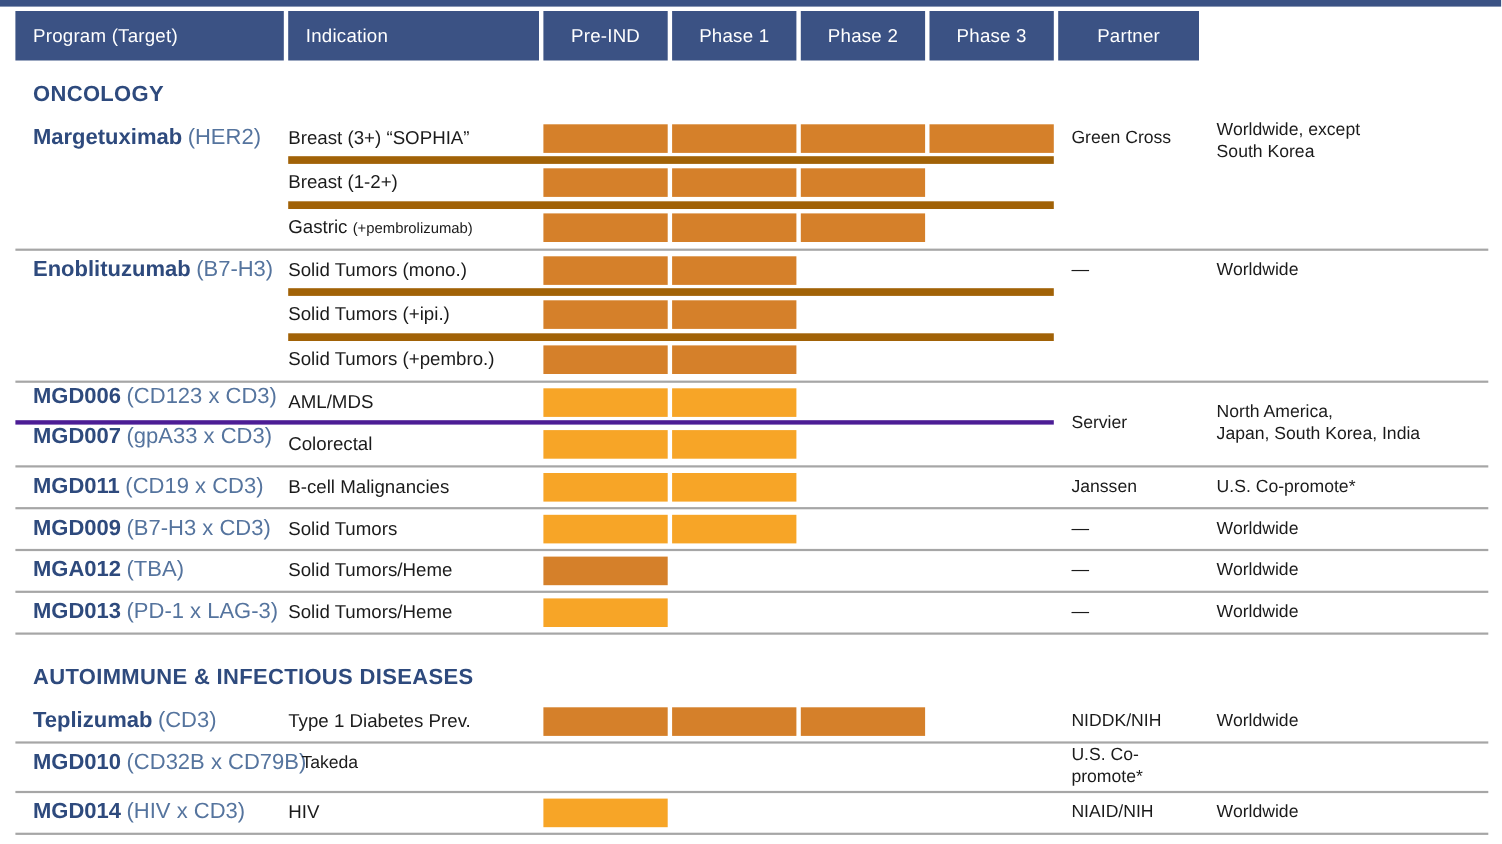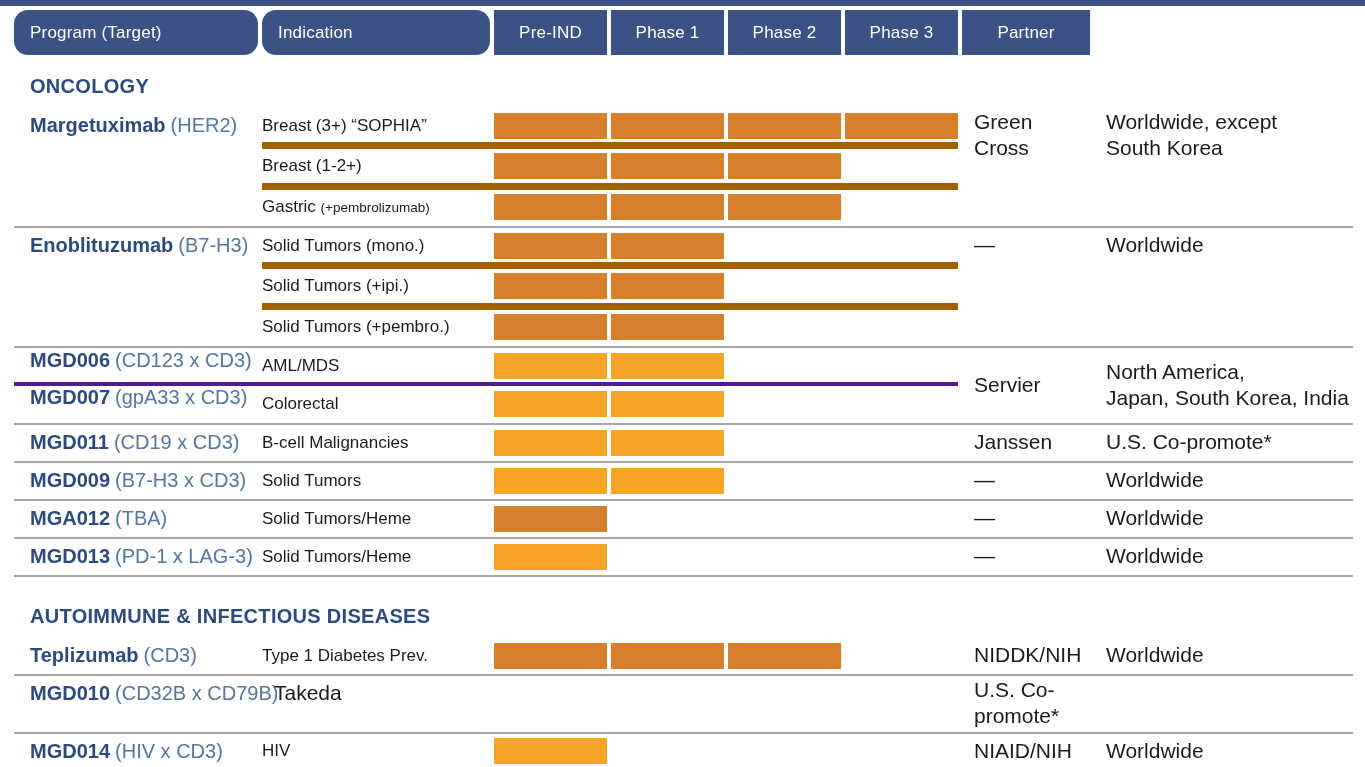--- a/index.html
+++ b/index.html
@@ -11,21 +11,21 @@
   .content{padding:0 12px 0 14px;}
   
   .header-grid{
     display:grid; grid-template-columns:244px 228px 113px 113px 113px 113px 128px 259px;
     column-gap:4px; margin-top:4px;
   }
   .hcell{
     background:var(--navy); color:#ffffff; height:45px; font-size:17px;
     display:flex; align-items:center; justify-content:center; letter-spacing:0.2px;
   }
-  .hcell.left{justify-content:flex-start; padding-left:16px;border-radius:14px;}
+  .hcell.left{justify-content:flex-start; padding-left:16px;}
   
   .section-title{
     font-size:20px; font-weight:bold; color:var(--heading); letter-spacing:0.3px;
     margin:20px 0 10px 16px;
   }
   .section-title.second{margin-top:28px;}
   
   .block{
     display:grid; grid-template-columns:244px 696px 128px 259px; column-gap:4px;
     border-bottom:2px solid #a6a6a6; padding:1px 0 2px 0;
@@ -43,21 +43,21 @@
   }
   .trial-row.sep{border-top:7px solid #a16207; height:34px;}
   .multi-left .trial-row{grid-template-columns:244px 228px 113px 113px 113px 113px; height:33px;}
   .multi-left .trial-row.sep2{border-top:4px solid #4c1d95; height:35px;}
   .indication{font-size:17px; white-space:nowrap; overflow:hidden;}
   .indication .note{font-size:13.5px;}
   .bar{height:26px;}
   .bar.mab{background:var(--mab);}
   .bar.dart{background:var(--dart);}
   .partner-cell,.rights-cell{
-    font-size:21px; padding-left:12px; align-self:start; min-height:33px;
+    font-size:16px; padding-left:12px; align-self:start; min-height:33px;
     display:flex; align-items:center; white-space:pre-line; line-height:1.25;
   }
   .block.multi .partner-cell,.block.multi .rights-cell{align-self:center;}
 </style>
 </head>
 <body>
 
 <div class="page">
   <div class="topbar"></div>
   <div class="content">

